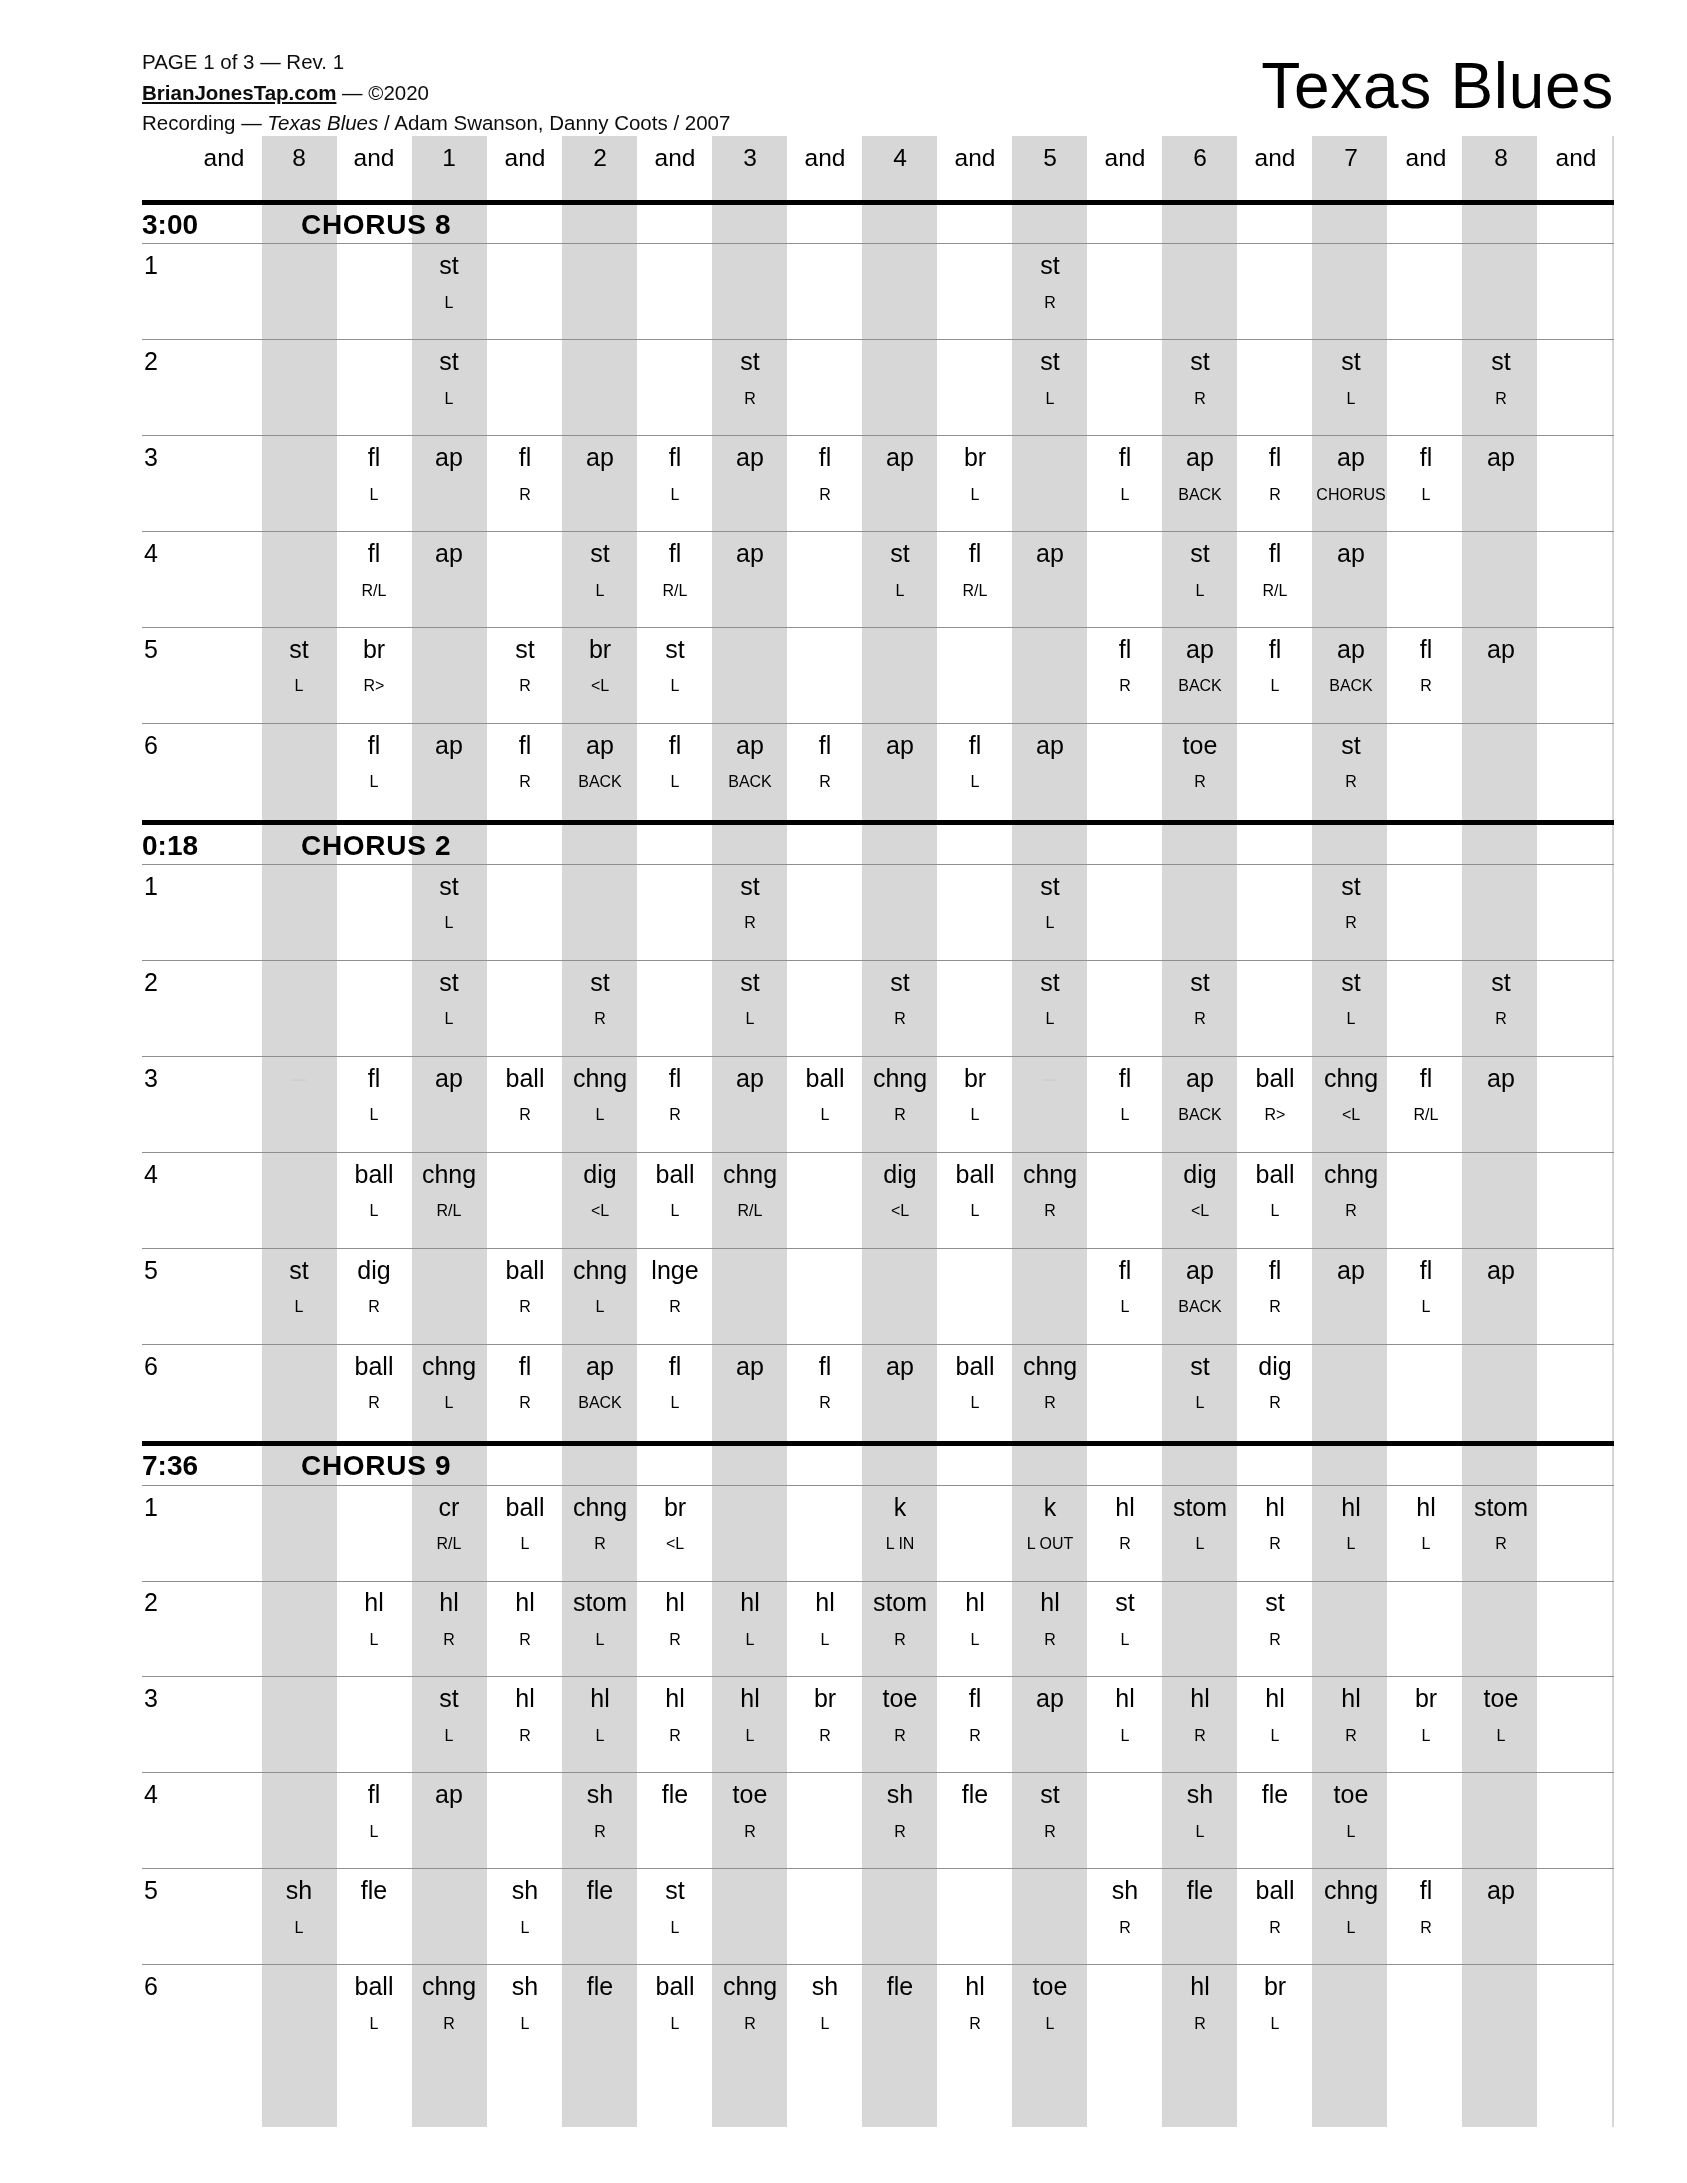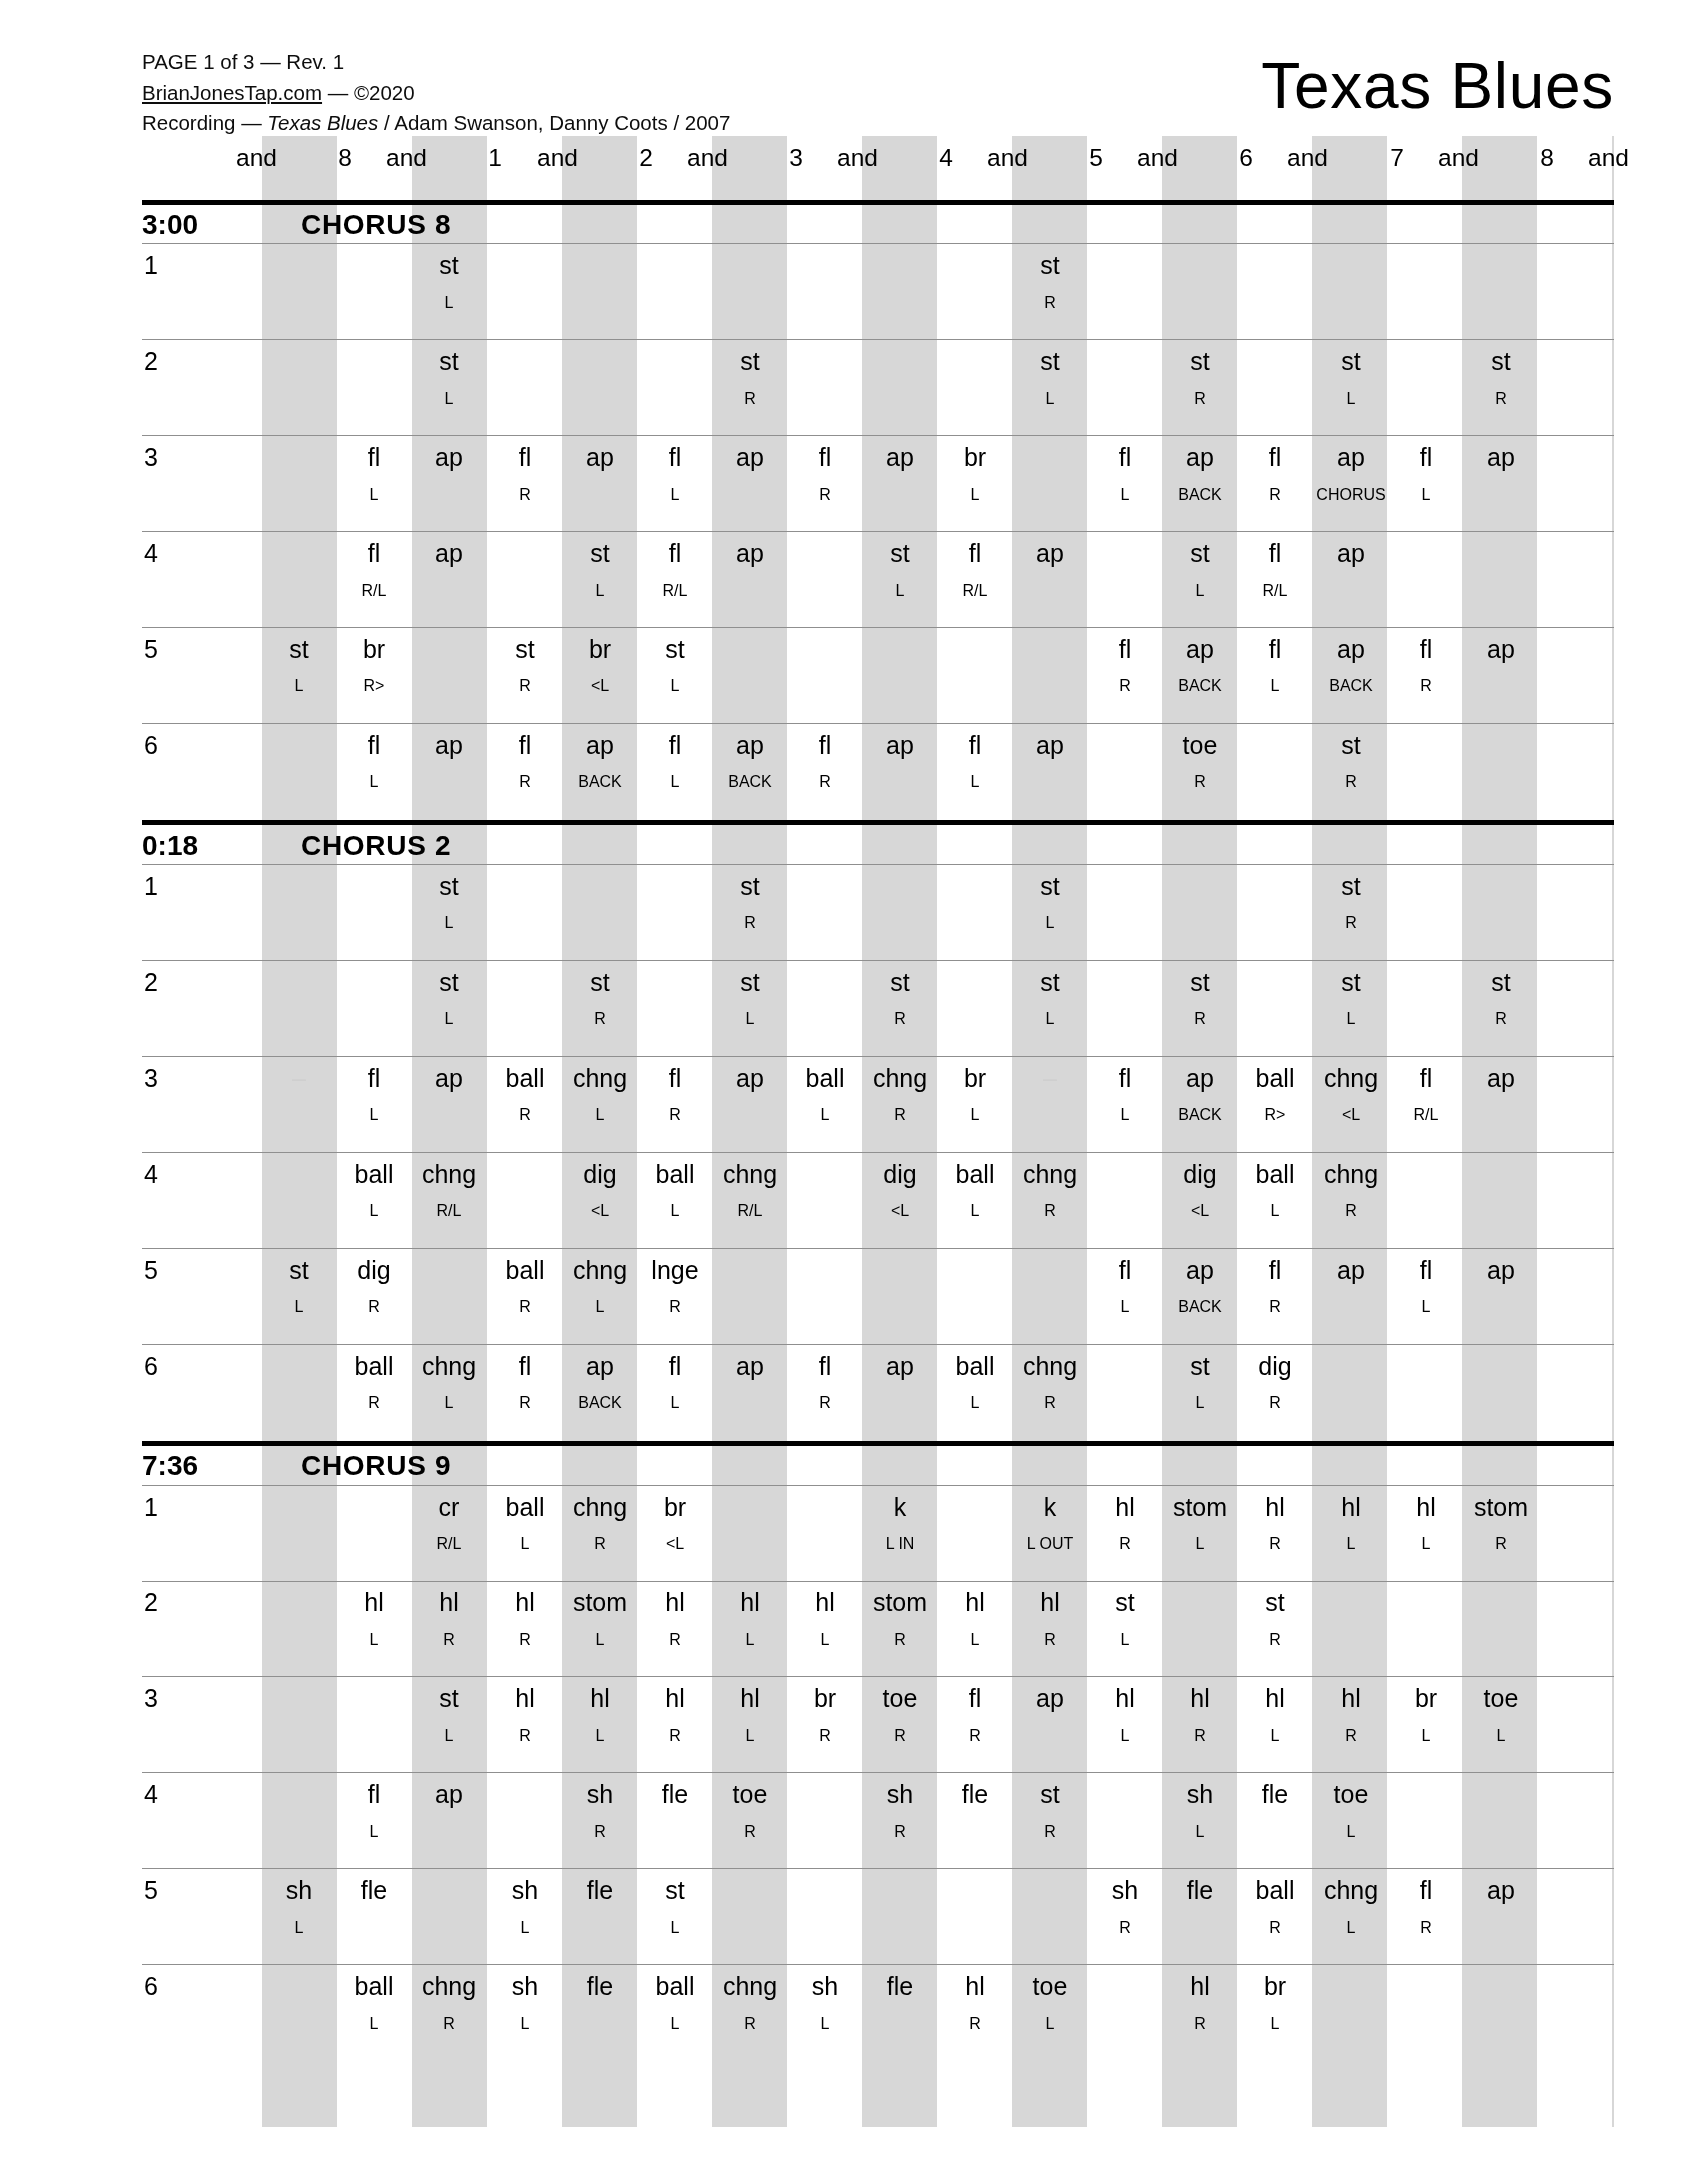--- a/index.html
+++ b/index.html
@@ -1,24 +1,24 @@
 <!DOCTYPE html>
 <html style="font-size:10.6px"><head>
 <meta charset="utf-8">
 <style>
   html,body{margin:0;padding:0;background:#ffffff;}
   .page{position:relative;width:1687px;height:2183px;background:#ffffff;
         font-family:"Liberation Sans",sans-serif;color:#000;overflow:hidden;}
   .hdr-line{position:absolute;left:142px;font-size:20.5px;color:#0d0d0d;white-space:nowrap;}
-  .underline{text-decoration:underline;}
+  .underline{text-decoration:underline;font-weight:bold;}
   .ital{font-style:italic;}
   .page-title{position:absolute;right:73px;top:49px;font-size:64px;font-weight:400;
               letter-spacing:0.7px;white-space:nowrap;}
   .stripes{position:absolute;}
-  .beat-label{position:absolute;width:106px;text-align:right;font-size:24.5px;white-space:nowrap;}
+  .beat-label{position:absolute;width:106px;text-align:center;font-size:24.5px;white-space:nowrap;}
   .rule-thick{position:absolute;background:#000;height:4.6px;}
   .rule-thin{position:absolute;background:#8f8f8f;height:1.3px;}
   .chorus-time{position:absolute;font-size:28px;font-weight:700;white-space:nowrap;}
   .chorus-title{position:absolute;font-size:28px;font-weight:700;letter-spacing:0.7px;white-space:nowrap;}
   .row-num{position:absolute;font-size:25px;white-space:nowrap;}
   .cell-main{position:absolute;width:106px;text-align:center;font-size:25px;white-space:nowrap;}
   .cell-sub{position:absolute;width:106px;text-align:center;font-size:16px;white-space:nowrap;}
 </style>
 </head>
 <body>

